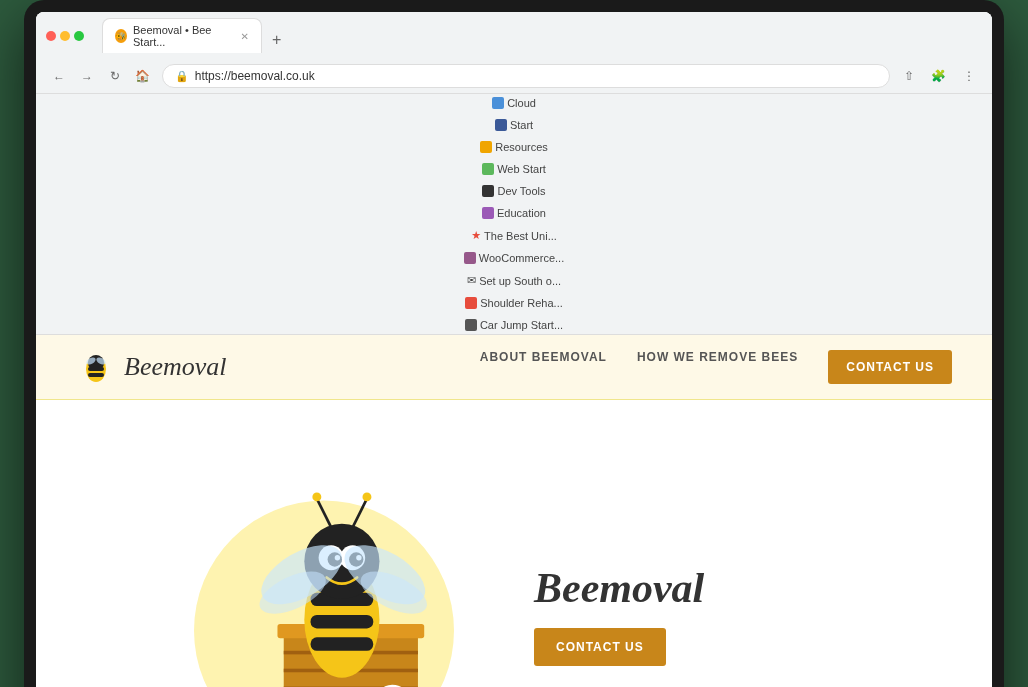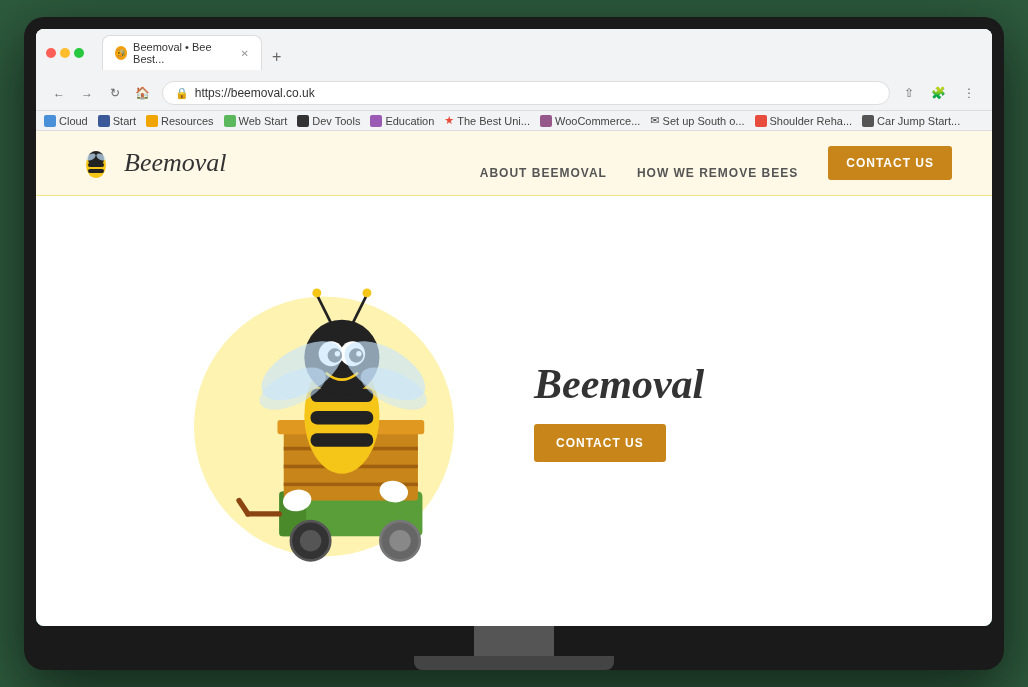--- a/index.html
+++ b/index.html
@@ -174,27 +174,28 @@
       display: flex;
       align-items: center;
       justify-content: center;
       color: #666;
       font-size: 12px;
     }
 
     .bookmarks-bar {
       display: flex;
       align-items: center;
-      padding: 3px 8px;
+      padding: 3px 22px;
       gap: 10px;
       background: #f1f3f4;
       border-top: 1px solid #ddd;
       font-size: 11px;
       color: #333;
       overflow: hidden;
+      flex-direction: column;
     }
 
     .bookmark-item {
       display: flex;
       align-items: center;
       gap: 3px;
       white-space: nowrap;
       color: #444;
     }
 
@@ -233,21 +234,21 @@
 
     .logo-text {
       font-family: 'Georgia', serif;
       font-size: 26px;
       color: #333;
       font-style: italic;
     }
 
     .site-nav-links {
       display: flex;
-      align-items: flex-end;
+      align-items: flex-start;
       gap: 30px;
     }
 
     .nav-link {
       font-size: 12px;
       font-weight: 700;
       color: #555;
       letter-spacing: 1px;
       text-transform: uppercase;
       text-decoration: none;
@@ -367,21 +368,21 @@
     <div class="browser-chrome">
       <div class="browser-titlebar">
         <div class="browser-dots">
           <div class="dot dot-red"></div>
           <div class="dot dot-yellow"></div>
           <div class="dot dot-green"></div>
         </div>
         <div class="tab-bar">
           <div class="tab">
             <span class="tab-favicon">🐝</span>
-            <span>Beemoval • Bee Best...</span>
+            <span>Beemoval • Bee Start...</span>
             <span class="tab-close">✕</span>
           </div>
           <div class="tab-new">+</div>
         </div>
       </div>
       <div class="browser-toolbar">
         <div class="nav-buttons">
           <div class="nav-btn">←</div>
           <div class="nav-btn">→</div>
           <div class="nav-btn">↻</div>

